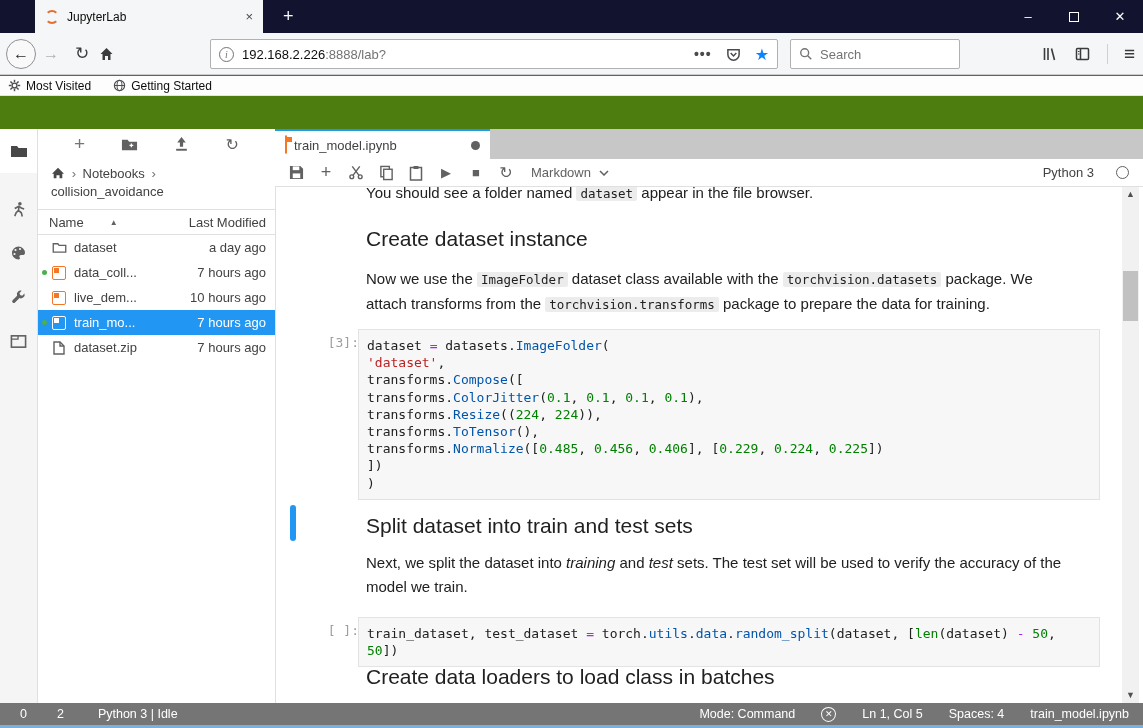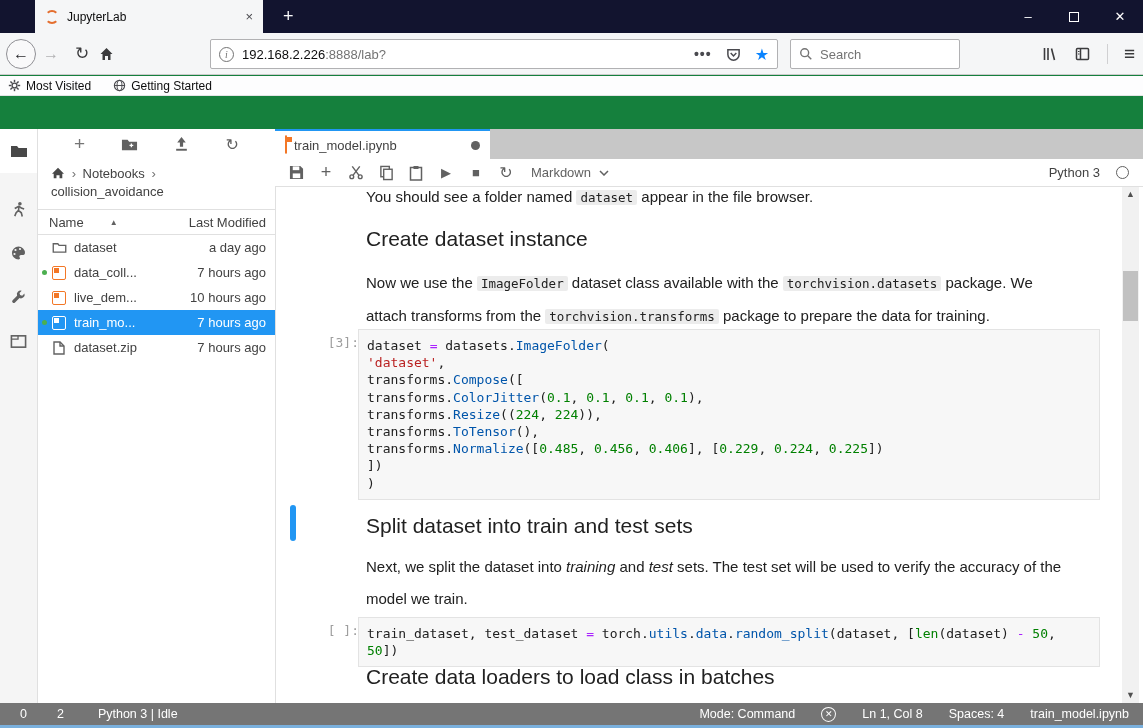--- a/index.html
+++ b/index.html
@@ -1,18 +1,18 @@
 <!DOCTYPE html>
 <html><head>
 <meta charset="utf-8">
 <style>
   * { margin:0; padding:0; box-sizing:border-box; }
   html,body { width:1143px; height:728px; }
   body { font-family:"Liberation Sans", sans-serif; background:#fff; overflow:hidden; }
-  .window { position:relative; width:1143px; height:728px; background:#15803d; }
+  .window { position:relative; width:1143px; height:728px; background:#4d7c0f; }
 
   
   .titlebar { position:absolute; left:0; top:0; width:100%; height:33px; background:#12142f; }
   .ff-tab { position:absolute; left:35px; top:0; width:228px; height:33px; background:#f5f6f7;
             display:flex; align-items:center; padding:0 10px; gap:8px; }
   .ff-tab-title { font-size:12px; color:#0c0c0d; flex:1; }
   .ff-tab-close { color:#4a4a4f; font-size:13px; cursor:default; }
   .jupyter-ring { width:14px; height:14px; border-radius:50%; border:2px solid #e46e2e;
                   border-left-color:transparent; border-right-color:transparent; }
   .newtab-btn { position:absolute; left:283px; top:6px; color:#f9f9fa; font-size:18px; line-height:20px; }
@@ -100,27 +100,27 @@
   .dock-tab { position:absolute; left:0; top:0; width:215px; height:30px; background:#fff;
               border-top:2px solid #2196f3; display:flex; align-items:center; padding:0 10px; gap:7px; }
   .dock-tab-label { font-size:13px; color:#424242; flex:1; }
   .mod-dot { width:9px; height:9px; border-radius:50%; background:#616161; }
 
   .nb-toolbar { position:absolute; left:0; top:30px; right:0; height:28px; background:#fff;
                 border-bottom:1px solid #e0e0e0; display:flex; align-items:center; color:#616161; }
   .nbt-btn { width:30px; display:flex; align-items:center; justify-content:center; font-size:13px; color:#616161; }
   .nbt-btn:first-child { margin-left:6px; }
   .celltype { display:flex; align-items:center; gap:8px; font-size:13px; color:#616161; margin-left:10px; }
-  .nbt-right { margin-left:auto; display:flex; align-items:center; gap:16px; padding-right:14px; font-size:13px; color:#424242; }
+  .nbt-right { margin-left:auto; display:flex; align-items:center; gap:22px; padding-right:14px; font-size:13px; color:#424242; }
   .kernel-circle { width:13px; height:13px; border-radius:50%; border:1.5px solid #616161; }
 
   
   .nb-content { position:absolute; left:0; top:58px; right:0; bottom:0; background:#fff; overflow:hidden;
                 border-left:1px solid #e0e0e0; }
-  .md { position:absolute; left:90px; color:#212121; font-size:15px; line-height:32px; }
+  .md { position:absolute; left:90px; color:#212121; font-size:15px; line-height:24px; }
   .md code, .inline-code { font-family:"DejaVu Sans Mono", monospace; font-size:12.5px; background:#ececec;
               padding:0 4px; border-radius:2px; color:#212121; }
   .md em { font-style:italic; }
   .h2 { position:absolute; left:90px; font-size:21px; font-weight:500; color:#212121; }
   .code-cell { position:absolute; left:82px; right:43px; background:#f7f7f7; border:1px solid #e3e3e3;
                padding:7px 8px; font-family:"DejaVu Sans Mono", monospace; font-size:13px; line-height:17.2px; }
   .prompt { position:absolute; width:75px; text-align:right; font-family:"DejaVu Sans Mono", monospace;
             font-size:13px; color:#9e9e9e; left:8px; }
   .tk-p { color:#212121; }
   .tk-op { color:#aa22ff; }
@@ -472,20 +472,20 @@
 
   <div class="statusbar">
     <div class="sb-left">
       <span>0</span>
       <span>2</span>
       <span style="margin-left:4px;text-align:center;">Python 3 | Idle</span>
     </div>
     <div class="sb-right">
       <span>Mode: Command</span>
       <span class="shield-x">✕</span>
-      <span>Ln 1, Col 8</span>
+      <span>Ln 1, Col 5</span>
       <span>Spaces: 4</span>
       <span>train_model.ipynb</span>
     </div>
   </div>
   <div class="bottom-edge"></div>
 
 </div>
 
 </body></html>

